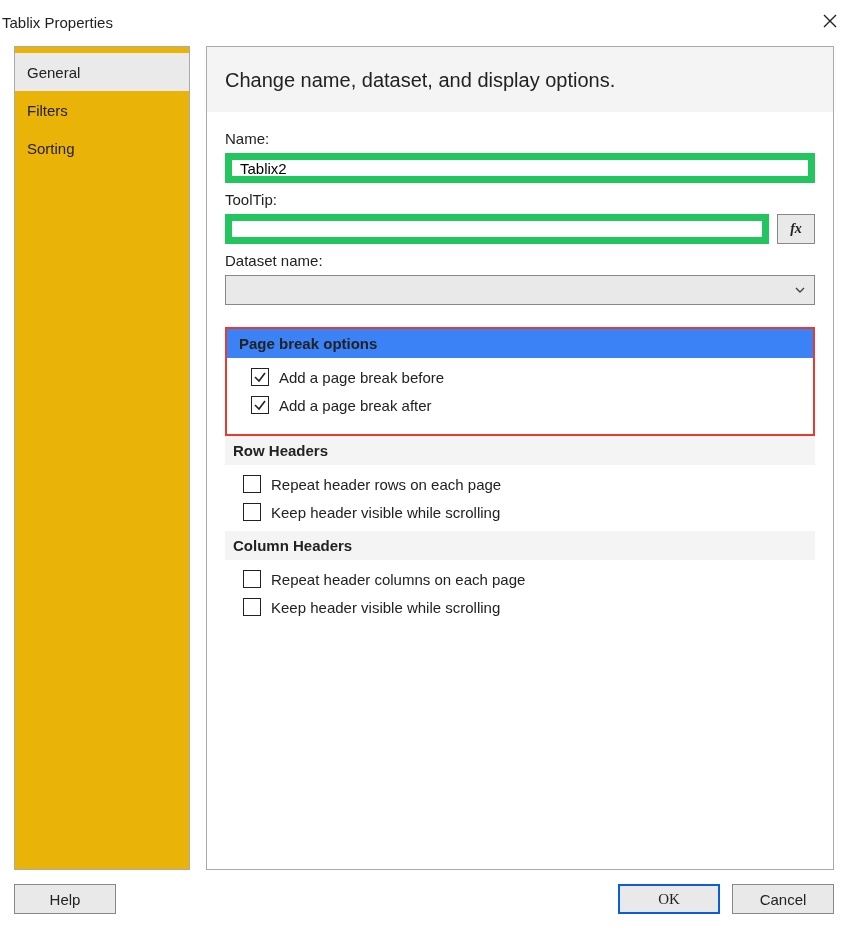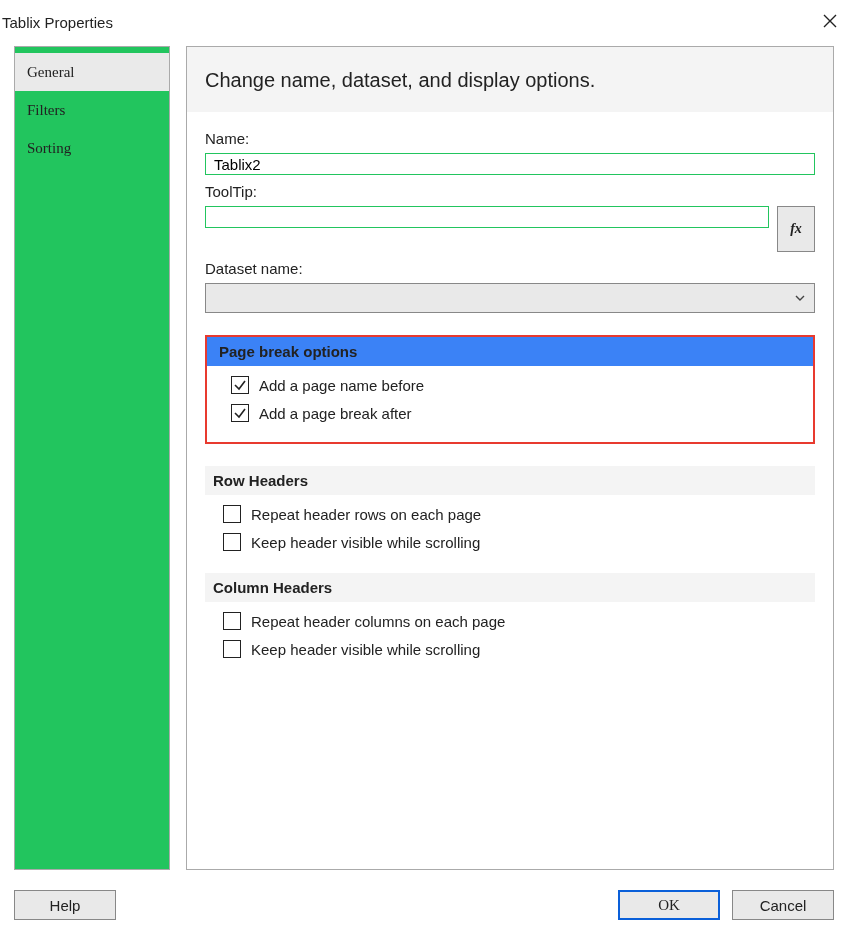--- a/index.html
+++ b/index.html
@@ -33,25 +33,24 @@
   .main-area {
     position: absolute;
     left: 14px;
     right: 14px;
     top: 46px;
     bottom: 64px;
     display: flex;
     gap: 16px;
   }
   .sidebar {
-    width: 156px;
+    width: 176px;
     border: 1px solid #aaa;
-    background: #22c55e;
+    background: #eab308;
     padding-top: 6px;
-    font-family: Liberation Serif, serif;
   }
   .sidebar-item {
     height: 38px;
     display: flex;
     align-items: center;
     padding-left: 12px;
     font-size: 15px;
     cursor: default;
   }
   .sidebar-item.selected {
@@ -78,34 +77,34 @@
 
   .field-label {
     font-size: 15px;
     margin-top: 8px;
     margin-bottom: 6px;
   }
 
   .row { display: flex; gap: 8px; align-items: stretch; }
 
   .text-input {
-    height: 22px;
-    border: 1px solid #22c55e;
+    height: 30px;
+    border: 7px solid #22c55e;
     background: #fff;
     padding: 3px 8px;
     font-family: inherit;
     font-size: 15px;
     outline: none;
     flex: 1;
     min-width: 0;
   }
 
   .fx-button {
     width: 38px;
-    height: 46px;
+    height: 30px;
     border: 1px solid #888;
     background: #e9e9e9;
     display: flex; align-items: center; justify-content: center;
     font-style: italic;
     font-weight: bold;
     font-family: Georgia, serif;
     font-size: 14px;
     cursor: default;
   }
 
@@ -121,21 +120,20 @@
   }
   .select .chev {
     display: inline-block;
   }
 
   .section-header {
     background: #f4f4f4;
     font-weight: bold;
     font-size: 15px;
     padding: 6px 8px;
-    margin-top: 22px;
   }
 
   .highlight-box {
     border: 2px solid #e83a2f;
     padding: 0 6px 10px 6px;
     margin-top: 22px;
   }
   .highlight-box .section-header {
     margin-top: 0;
     background: #3b82f6;
@@ -164,21 +162,21 @@
   .button-bar {
     position: absolute;
     left: 14px;
     right: 14px;
     bottom: 14px;
     height: 36px;
     display: flex;
     justify-content: space-between;
     align-items: stretch;
   }
-  .btn-group { display: flex; gap: 12px; align-items: flex-end; }
+  .btn-group { display: flex; gap: 12px; }
   .btn {
     min-width: 102px;
     height: 30px;
     border: 1px solid #888;
     background: #e9e9e9;
     display: flex; align-items: center; justify-content: center;
     font-size: 15px;
     cursor: default;
     padding: 0 14px;
   }
@@ -246,21 +244,21 @@
 
       
       <div class="highlight-box">
         <div class="section-header">Page break options</div>
         <div class="check-row">
           <div class="check">
             <svg width="14" height="14" viewBox="0 0 14 14">
                 <path d="M2 7 L6 11 L12 3" stroke="#222" stroke-width="1.6" fill="none"></path>
               </svg>
           </div>
-          <span>Add a page name before</span>
+          <span>Add a page break before</span>
         </div>
         <div class="check-row">
           <div class="check">
             <svg width="14" height="14" viewBox="0 0 14 14">
                 <path d="M2 7 L6 11 L12 3" stroke="#222" stroke-width="1.6" fill="none"></path>
               </svg>
           </div>
           <span>Add a page break after</span>
         </div>
       </div>

